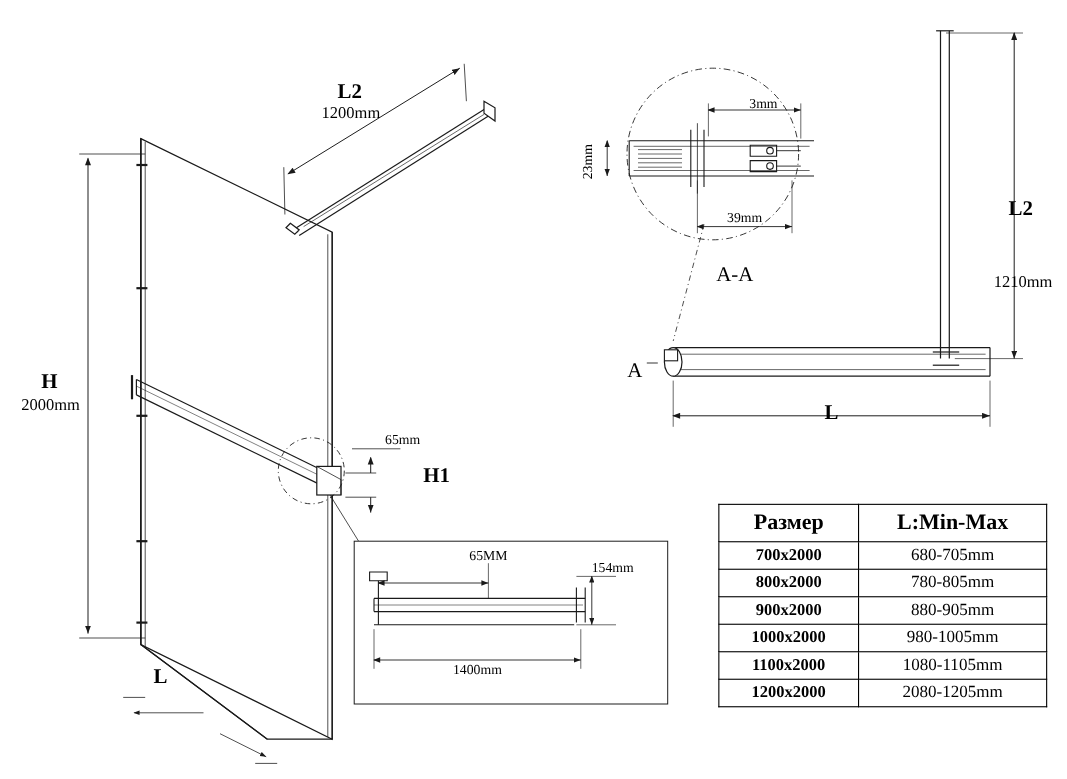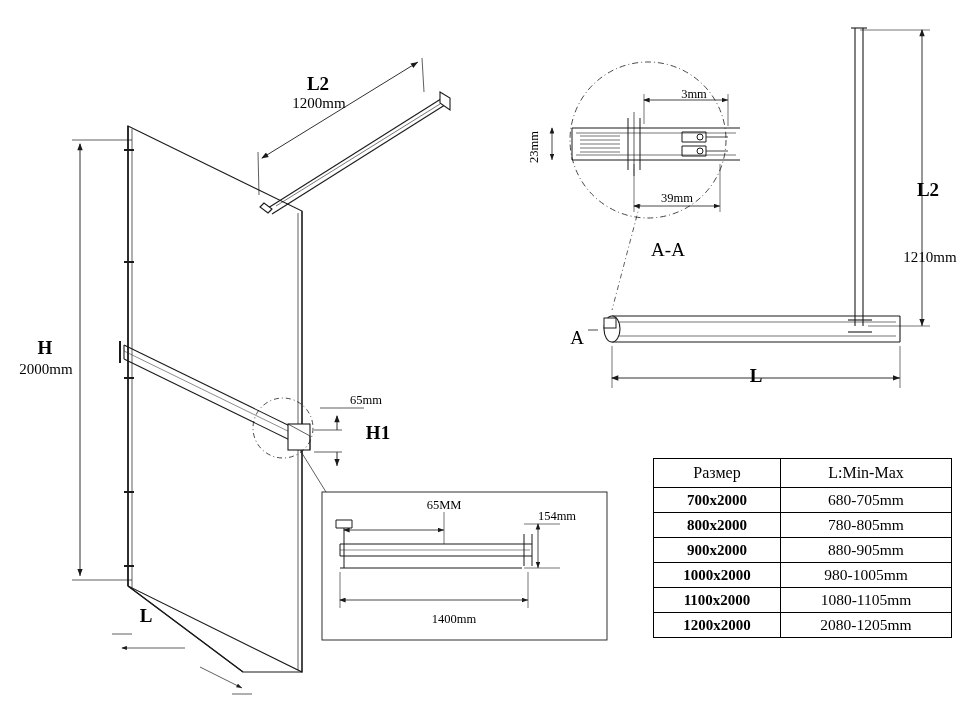--- a/index.html
+++ b/index.html
@@ -60,22 +60,22 @@
     border-collapse: collapse;
     font-family: "Liberation Serif", serif;
   }
   #size-table td, #size-table th {
     border: 1px solid #000;
     text-align: center;
     padding: 3px 6px;
     font-size: 15px;
   }
   #size-table th {
-    font-weight: normal;
-    font-size: 16px;
+    font-weight: bold;
+    font-size: 20px;
     padding: 5px 10px;
     text-align: center;
   }
   #size-table td.col-a {
     font-weight: bold;
     width: 114px;
   }
   #size-table td.col-b {
     width: 158px;
     font-size: 15.5px;
@@ -278,25 +278,25 @@
 
   <div class="lbl lbl-big" style="left:283px; top:74px; width:70px;">L2</div>
   <div class="lbl lbl-med" style="left:276px; top:96px; width:86px;">1200mm</div>
 
   <div class="lbl lbl-big" style="left:30px; top:338px; width:30px;">H</div>
   <div class="lbl lbl-med" style="left:10px; top:362px; width:72px;">2000mm</div>
 
   <div class="lbl lbl-big" style="left:130px; top:606px; width:32px;">L</div>
 
   <div class="lbl lbl-sm" style="left:336px; top:394px; width:60px;">65mm</div>
-  <div class="lbl lbl-big" style="left:356px; top:423px; width:44px;">H1</div>
+  <div class="lbl lbl-big" style="left:375px; top:423px; width:44px;">H1</div>
 
   <div class="lbl lbl-sm" style="left:413px; top:499px; width:62px;">65ММ</div>
   <div class="lbl lbl-sm" style="left:525px; top:510px; width:64px;">154mm</div>
-  <div class="lbl lbl-sm" style="left:414px; top:603px; width:80px;margin-top:10px;">1400mm</div>
+  <div class="lbl lbl-sm" style="left:394px; top:603px; width:80px;">1400mm</div>
 
   <div class="lbl lbl-sm" style="left:668px; top:88px; width:52px;">3mm</div>
   <div class="lbl lbl-sm vert" style="left:528px; top:126px; height:42px;">23mm</div>
   <div class="lbl lbl-sm" style="left:648px; top:192px; width:58px;font-family:Liberation Serif, serif;">39mm</div>
   <div class="lbl lbl-aa" style="left:640px; top:240px; width:56px;">A-A</div>
   <div class="lbl lbl-aa" style="left:566px; top:328px; width:22px;">A</div>
 
   <div class="lbl lbl-big" style="left:740px; top:366px; width:32px;">L</div>
 
   <div class="lbl lbl-big" style="left:906px; top:180px; width:44px;">L2</div>

